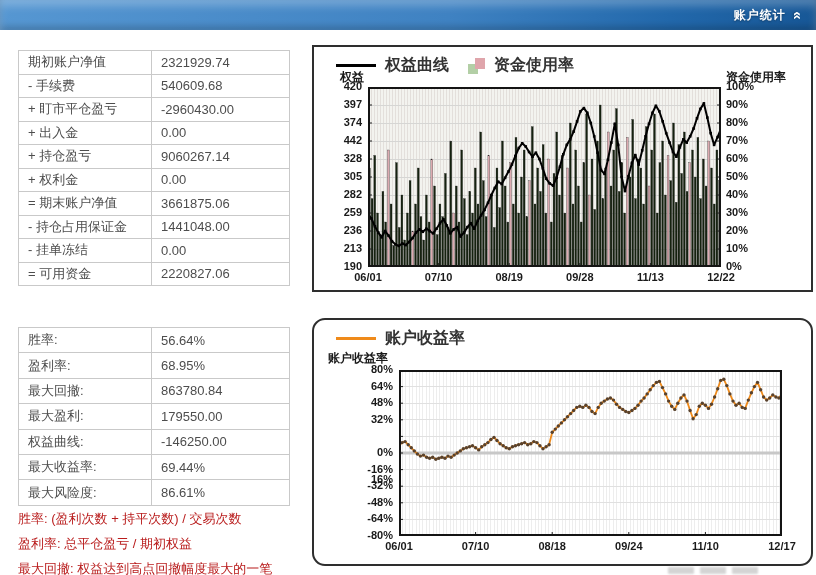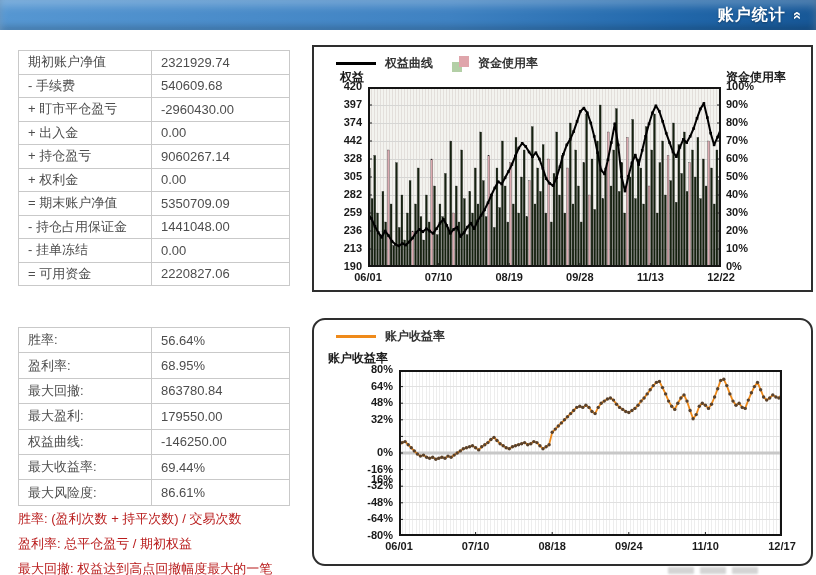--- a/index.html
+++ b/index.html
@@ -5,21 +5,21 @@
   html,body{margin:0;padding:0;background:#fff;}
   body{width:816px;height:575px;overflow:hidden;position:relative;
        font-family:"Liberation Sans","DejaVu Sans",sans-serif;}
   .page{position:absolute;inset:0;}
 
   
   .header{position:absolute;left:0;top:0;width:816px;height:30px;
     background:linear-gradient(100deg,#5697d2 0%,#3f82c2 55%,#2268ab 82%,#175796 100%);
     box-shadow:inset 0 6px 8px rgba(255,255,255,.25), inset 0 -4px 6px rgba(0,0,0,.18);}
   .header-title-wrap{position:absolute;right:14px;top:0;height:30px;display:flex;align-items:center;gap:8px;}
-  .header-title-wrap .ttl{color:#fff;font-size:16px;font-weight:bold;letter-spacing:1px;
+  .header-title-wrap .ttl{color:#fff;font-size:12px;font-weight:bold;letter-spacing:1px;
     text-shadow:0 1px 2px rgba(0,0,0,.35);}
   .chev{color:#fff;font-size:15px;font-weight:bold;display:inline-block;
     transform:rotate(90deg);cursor:pointer;text-shadow:0 1px 2px rgba(0,0,0,.35);}
 
   
   .dtable{position:absolute;left:18px;width:270px;border:1px solid #c9c9c9;border-bottom:none;background:#fff;}
   .t1{top:50px;}
   .t2{top:327px;text-align:right;}
   .drow{display:flex;border-bottom:1px solid #c9c9c9;}
   .t1 .drow{height:22.5px;}
@@ -32,21 +32,21 @@
   .footnotes{position:absolute;left:18px;top:506px;width:290px;}
   .fnote{font-size:13px;color:#b91c1c;height:25px;line-height:25px;white-space:nowrap;}
 
   
   .panel{position:absolute;left:312px;width:497px;background:#fff;border:2px solid #2e2e2e;}
   .p1{top:45px;height:243px;}
   .p2{top:318px;height:244px;border-radius:13px;}
   .legend{position:absolute;left:22px;top:8px;display:flex;align-items:center;gap:9px;}
   .leg-line{display:inline-block;width:40px;height:3px;background:#000;}
   .leg-line.orange{background:#ef8a1a;}
-  .leg-label{font-size:12px;font-weight:bold;color:#333;}
+  .leg-label{font-size:16px;font-weight:bold;color:#333;}
   .leg-swatch{position:relative;width:17px;height:16px;display:inline-block;margin-left:10px;}
   .leg-swatch .g{position:absolute;left:0;bottom:0;width:10px;height:10px;background:#b3cfa6;}
   .leg-swatch .r{position:absolute;right:0;top:0;width:10px;height:11px;background:#dfa5ab;}
   .axis-head{position:absolute;font-size:12px;font-weight:bold;color:#1a1a1a;white-space:nowrap;}
   .tick{position:absolute;font-size:11px;font-weight:bold;color:#1a1a1a;white-space:nowrap;}
   .tick.right-align{text-align:right;}
   .xlab{position:absolute;font-size:11px;font-weight:bold;color:#1a1a1a;text-align:center;width:44px;}
   svg.plot{position:absolute;display:block;}
 
   
@@ -85,21 +85,21 @@
       <div class="drow">
         <div class="dcell dlabel">+ 持仓盈亏</div>
         <div class="dcell dvalue">9060267.14</div>
       </div>
       <div class="drow">
         <div class="dcell dlabel">+ 权利金</div>
         <div class="dcell dvalue">0.00</div>
       </div>
       <div class="drow">
         <div class="dcell dlabel">= 期末账户净值</div>
-        <div class="dcell dvalue">5350709.09</div>
+        <div class="dcell dvalue">3661875.06</div>
       </div>
       <div class="drow">
         <div class="dcell dlabel">- 持仓占用保证金</div>
         <div class="dcell dvalue">1441048.00</div>
       </div>
       <div class="drow">
         <div class="dcell dlabel">- 挂单冻结</div>
         <div class="dcell dvalue">0.00</div>
       </div>
       <div class="drow">

